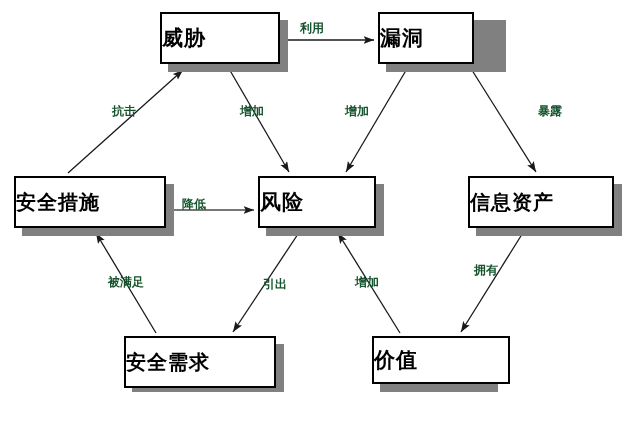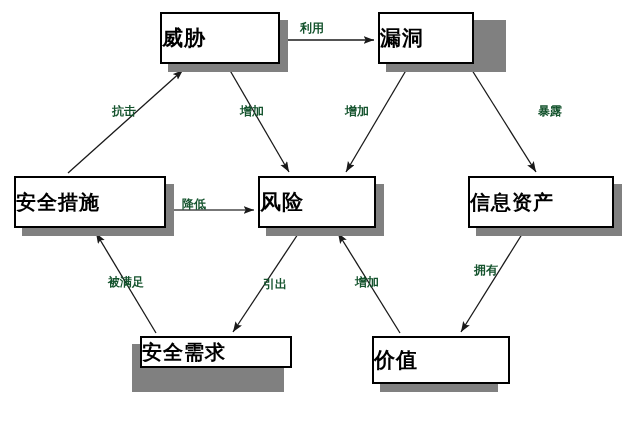--- a/index.html
+++ b/index.html
@@ -125,21 +125,21 @@
   </div>
 
   <div class="node size-md" style="left:468px; top:176px; width:146px; height:52px;">
     <span class="node-label">信息资产</span>
   </div>
 
   <div class="node size-lg" style="left:258px; top:176px; width:118px; height:52px;">
     <span class="node-label">风险</span>
   </div>
 
-  <div class="node size-md" style="left:124px; top:336px; width:152px; height:32px;margin-left:16px;">
+  <div class="node size-md" style="left:124px; top:336px; width:152px; height:52px;">
     <span class="node-label">安全需求</span>
   </div>
 
   <div class="node size-lg" style="left:372px; top:336px; width:138px; height:48px;">
     <span class="node-label">价值</span>
   </div>
 
   <span class="edge-label" style="left:300px; top:20px;">利用</span>
 
   <span class="edge-label" style="left:112px; top:103px;">抗击</span>

